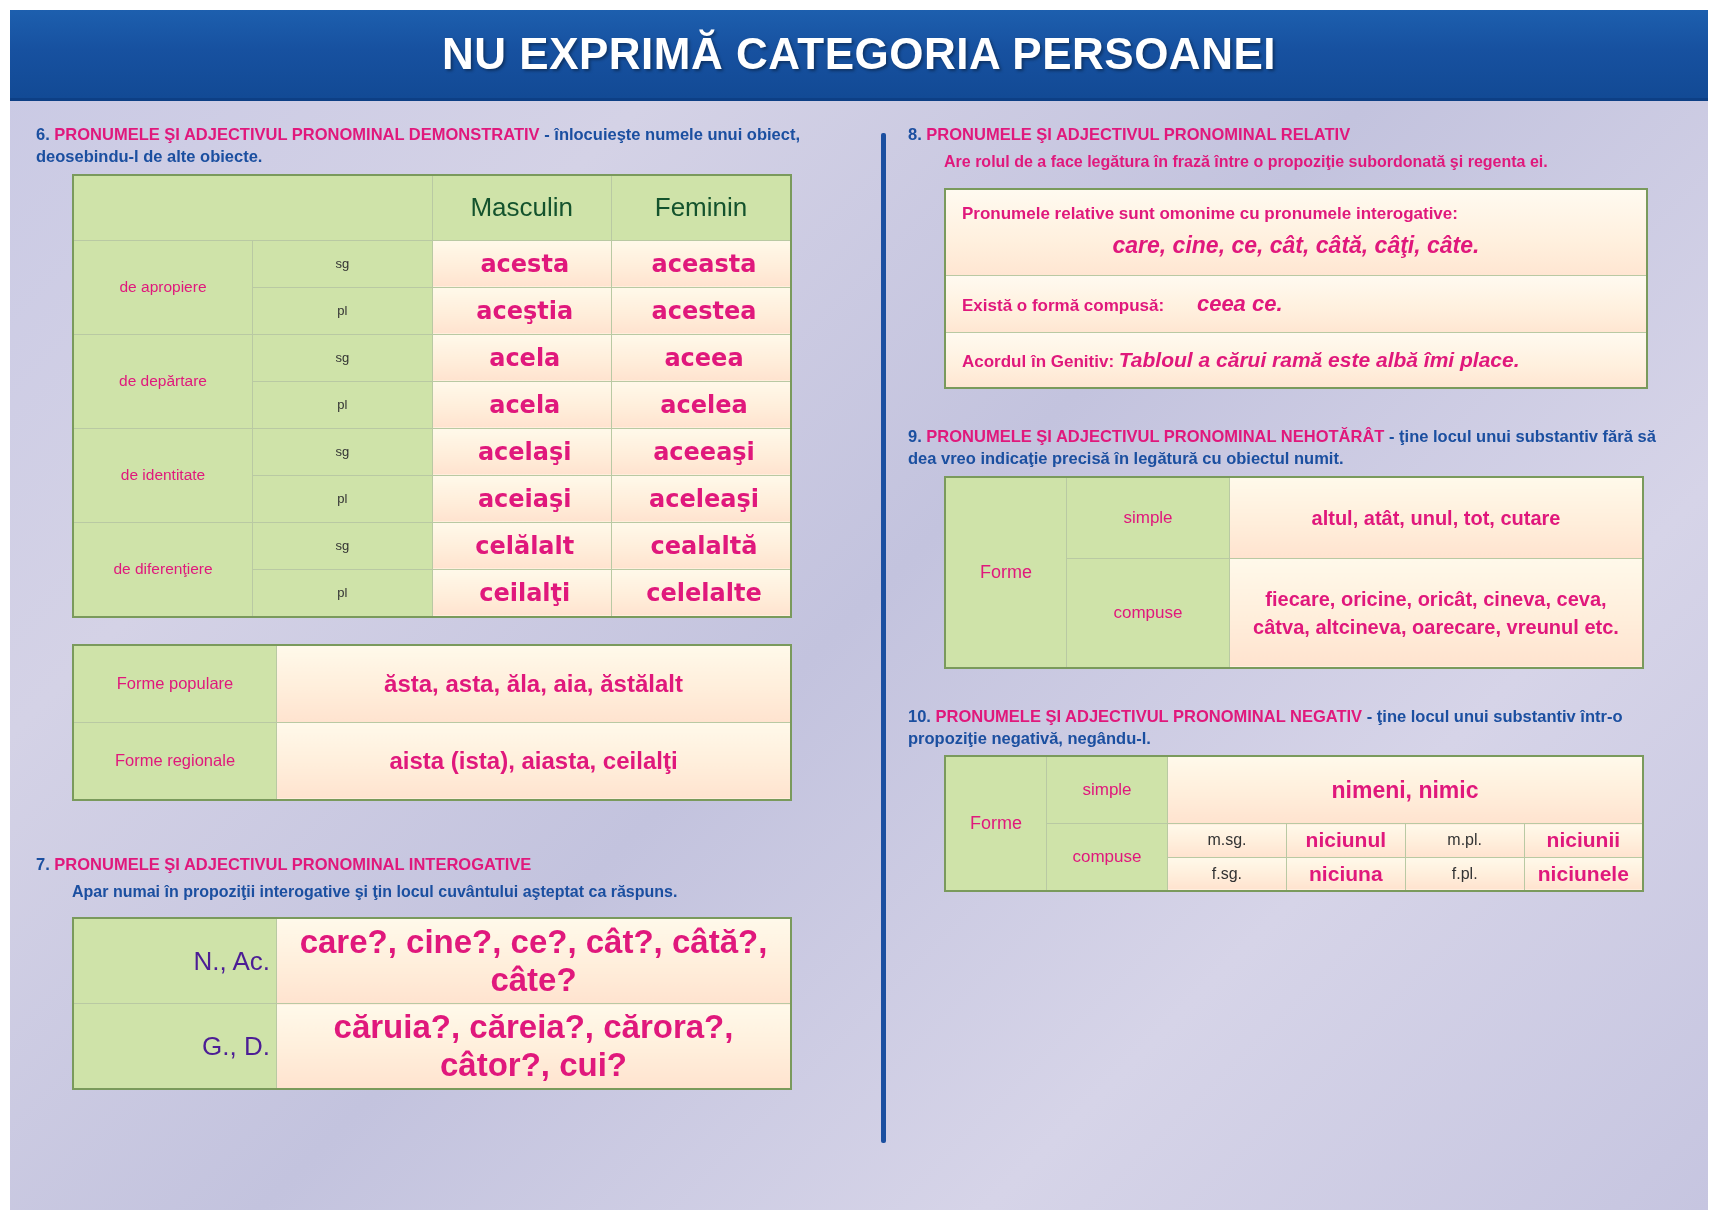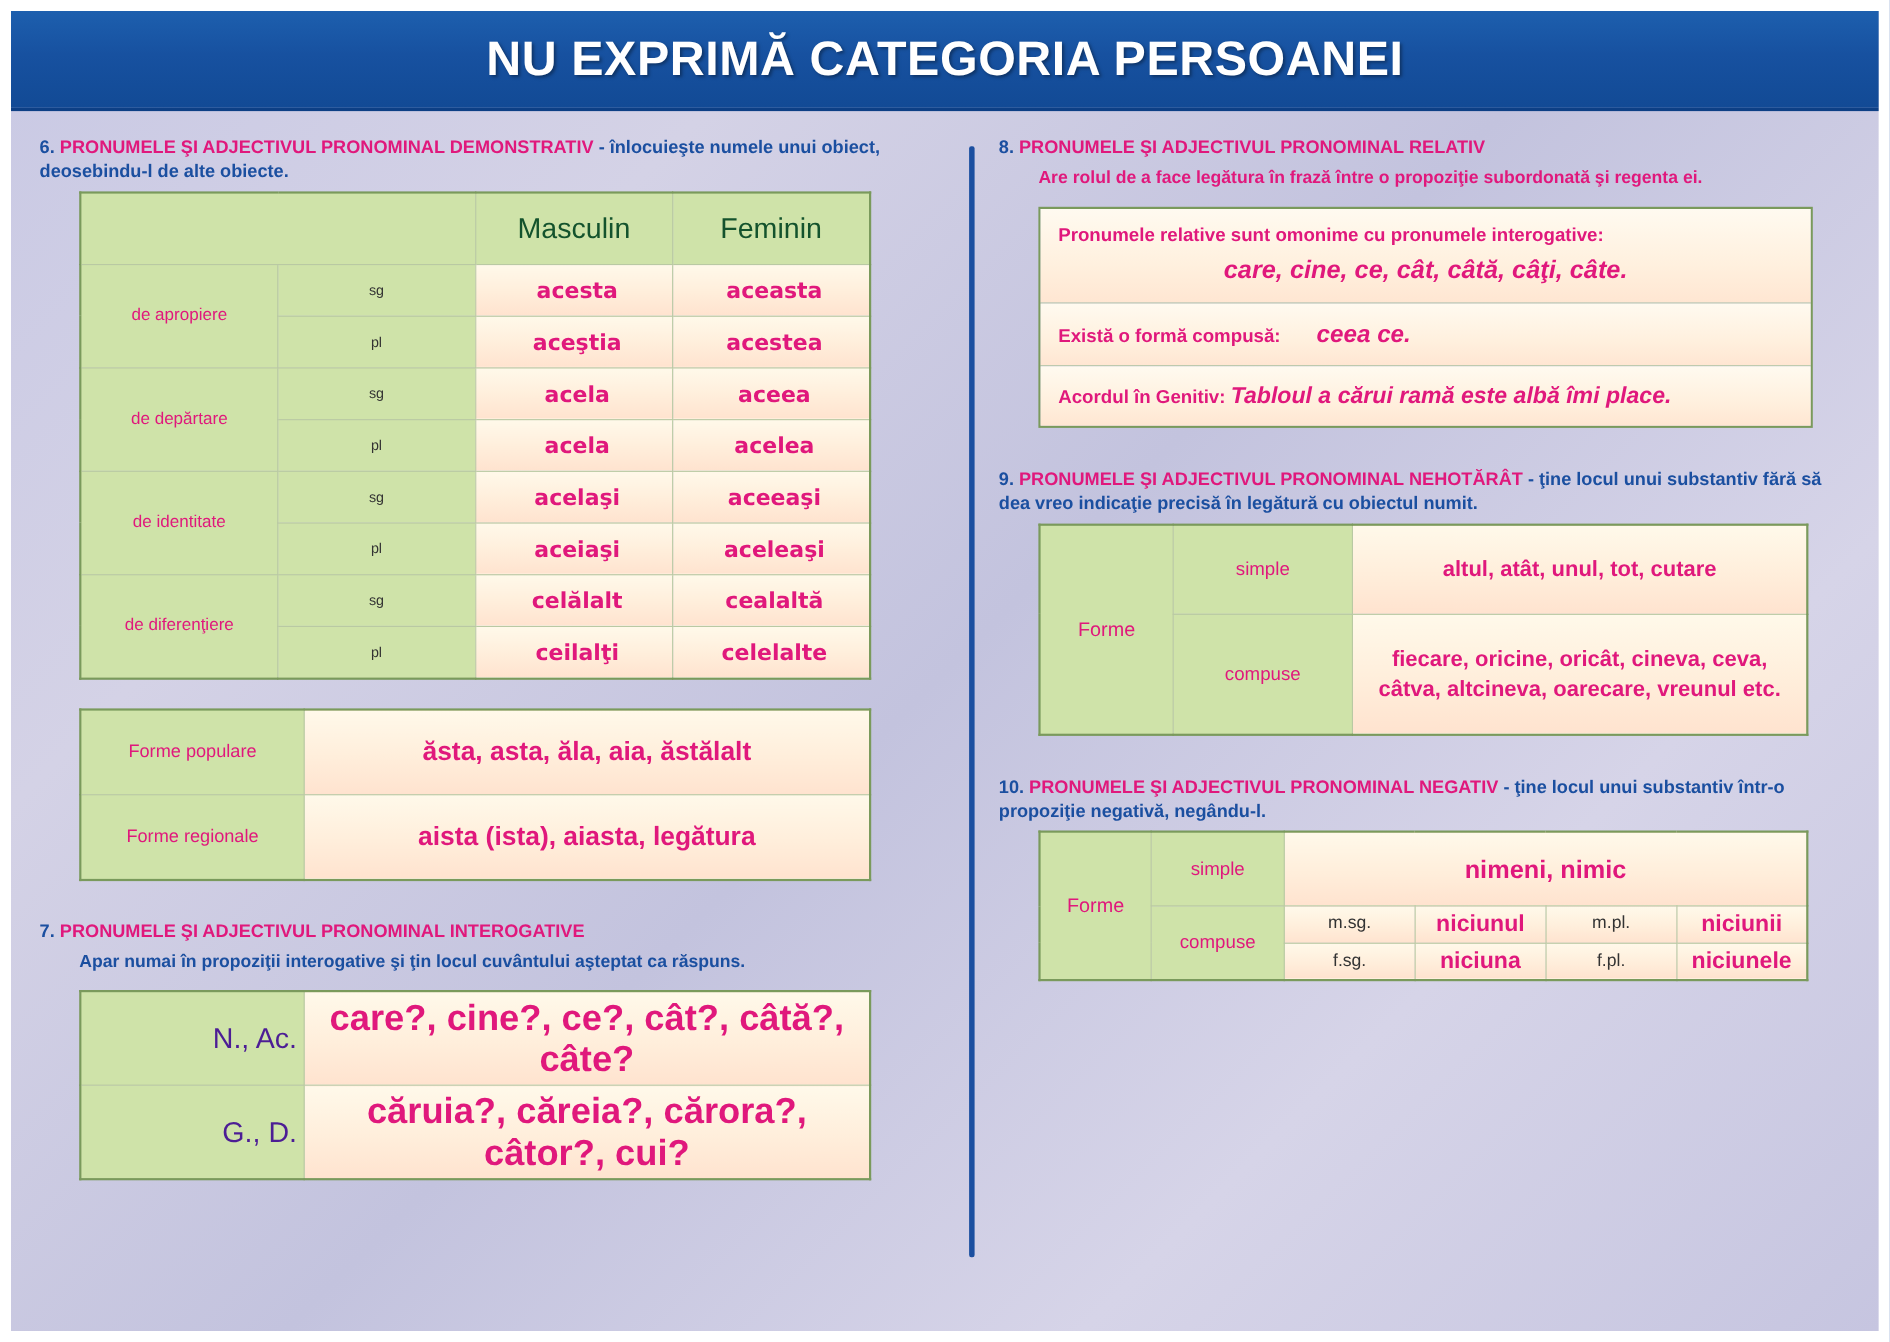--- a/index.html
+++ b/index.html
@@ -109,21 +109,21 @@
     font-size: 15.5px;
   }
   .cell-cream {
     background: linear-gradient(180deg, #fff9ea 0%, #ffeedb 55%, #ffe3cf 100%);
     color: #e0187c;
     text-align: center;
     font-weight: bold;
   }
   .cell-cream.serif {
     font-family: "DejaVu Sans", sans-serif;
-    font-size: 20px;
+    font-size: 24px;
     padding-left: 12px;
   }
   .small-label {
     background: #cfe3a9;
     color: #333333;
     font-size: 13px;
     text-align: center;
     width: 26px;
   }
 
@@ -148,21 +148,21 @@
     text-align: center;
   }
   #demonstrative-table td.val {
     height: 38px;
   }
 
   
   #forme-populare-table {
     width: 720px;
     margin-left: 36px;
-    margin-bottom: 35px;
+    margin-bottom: 52px;
   }
   #forme-populare-table td.lbl {
     background: #cfe3a9;
     color: #e0187c;
     font-size: 16.5px;
     text-align: center;
     width: 190px;
     height: 68px;
   }
   #forme-populare-table td.val {
@@ -363,21 +363,21 @@
         </table>
 
       <table class="grid" id="forme-populare-table">
         <tbody>
             <tr>
           <td class="lbl">Forme populare</td>
           <td class="cell-cream val">ăsta, asta, ăla, aia, ăstălalt</td>
         </tr>
         <tr>
           <td class="lbl">Forme regionale</td>
-          <td class="cell-cream val">aista (ista), aiasta, legătura</td>
+          <td class="cell-cream val">aista (ista), aiasta, ceilalţi</td>
         </tr>
       </tbody>
         </table>
 
       <div class="section-title">
         <span class="num">7.</span>
         <span class="pink">PRONUMELE ŞI ADJECTIVUL PRONOMINAL INTEROGATIVE</span>
       </div>
       <div class="subtext blue">Apar numai în propoziţii interogative şi ţin locul cuvântului aşteptat ca răspuns.</div>
 

